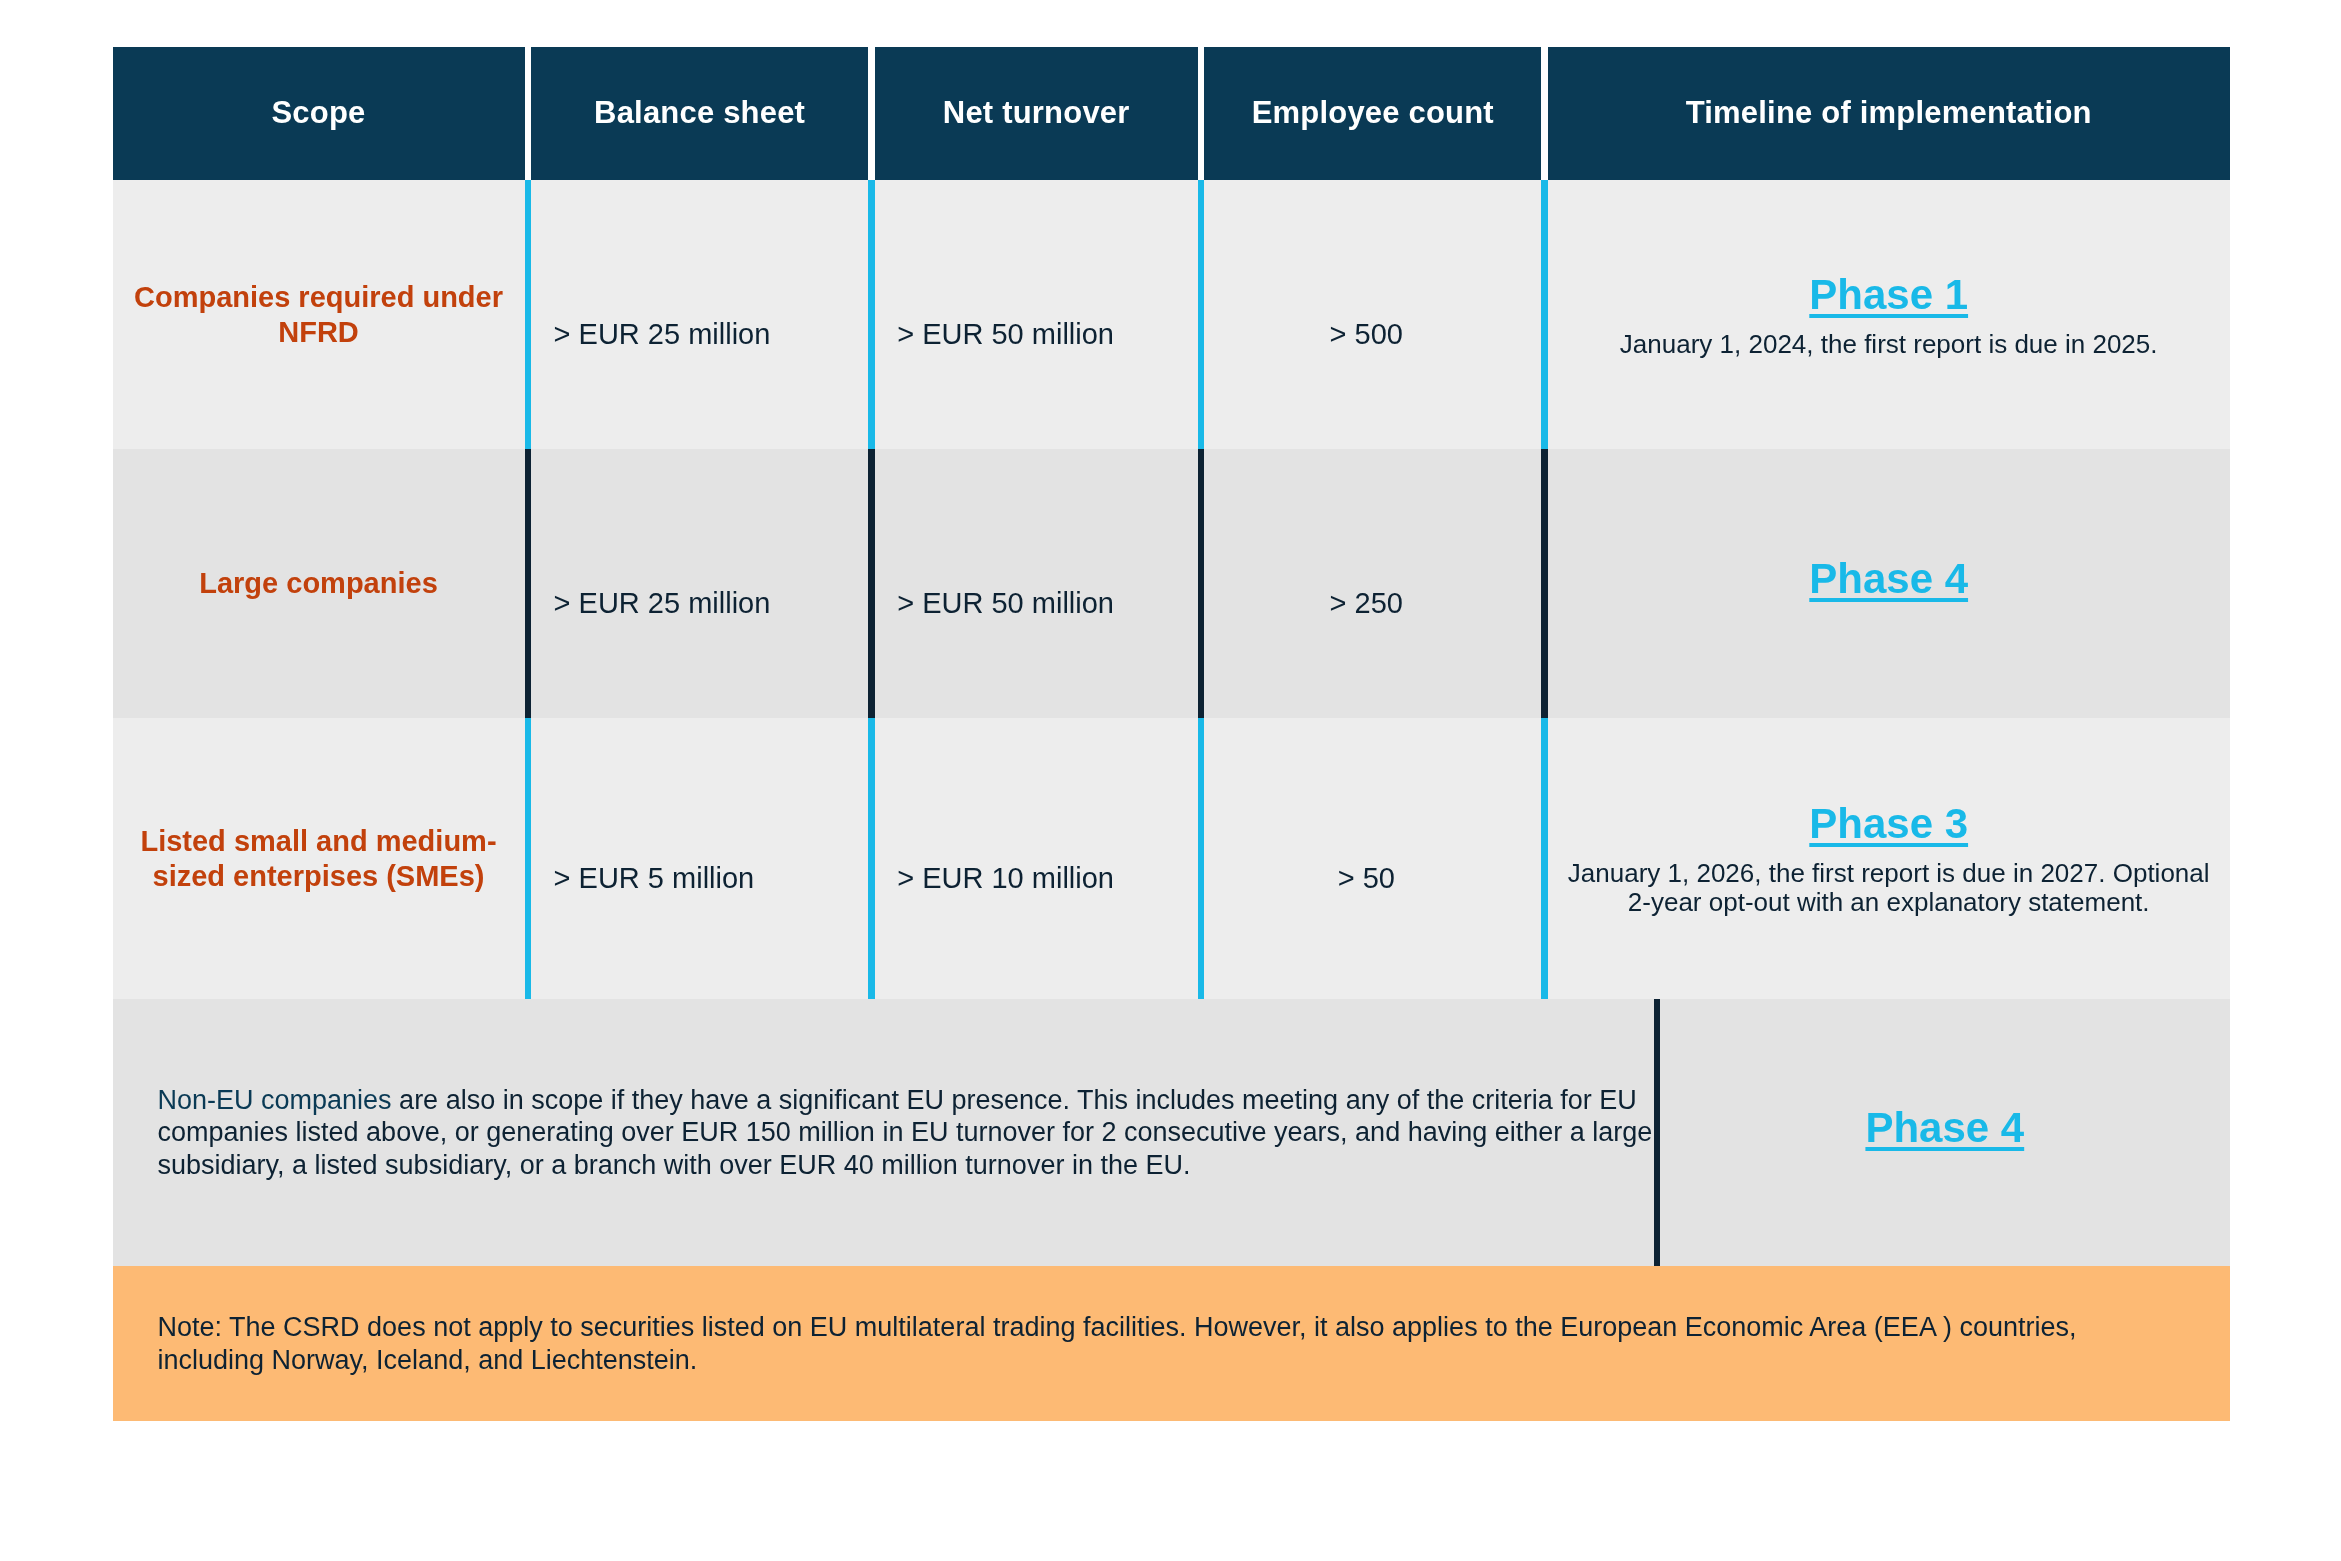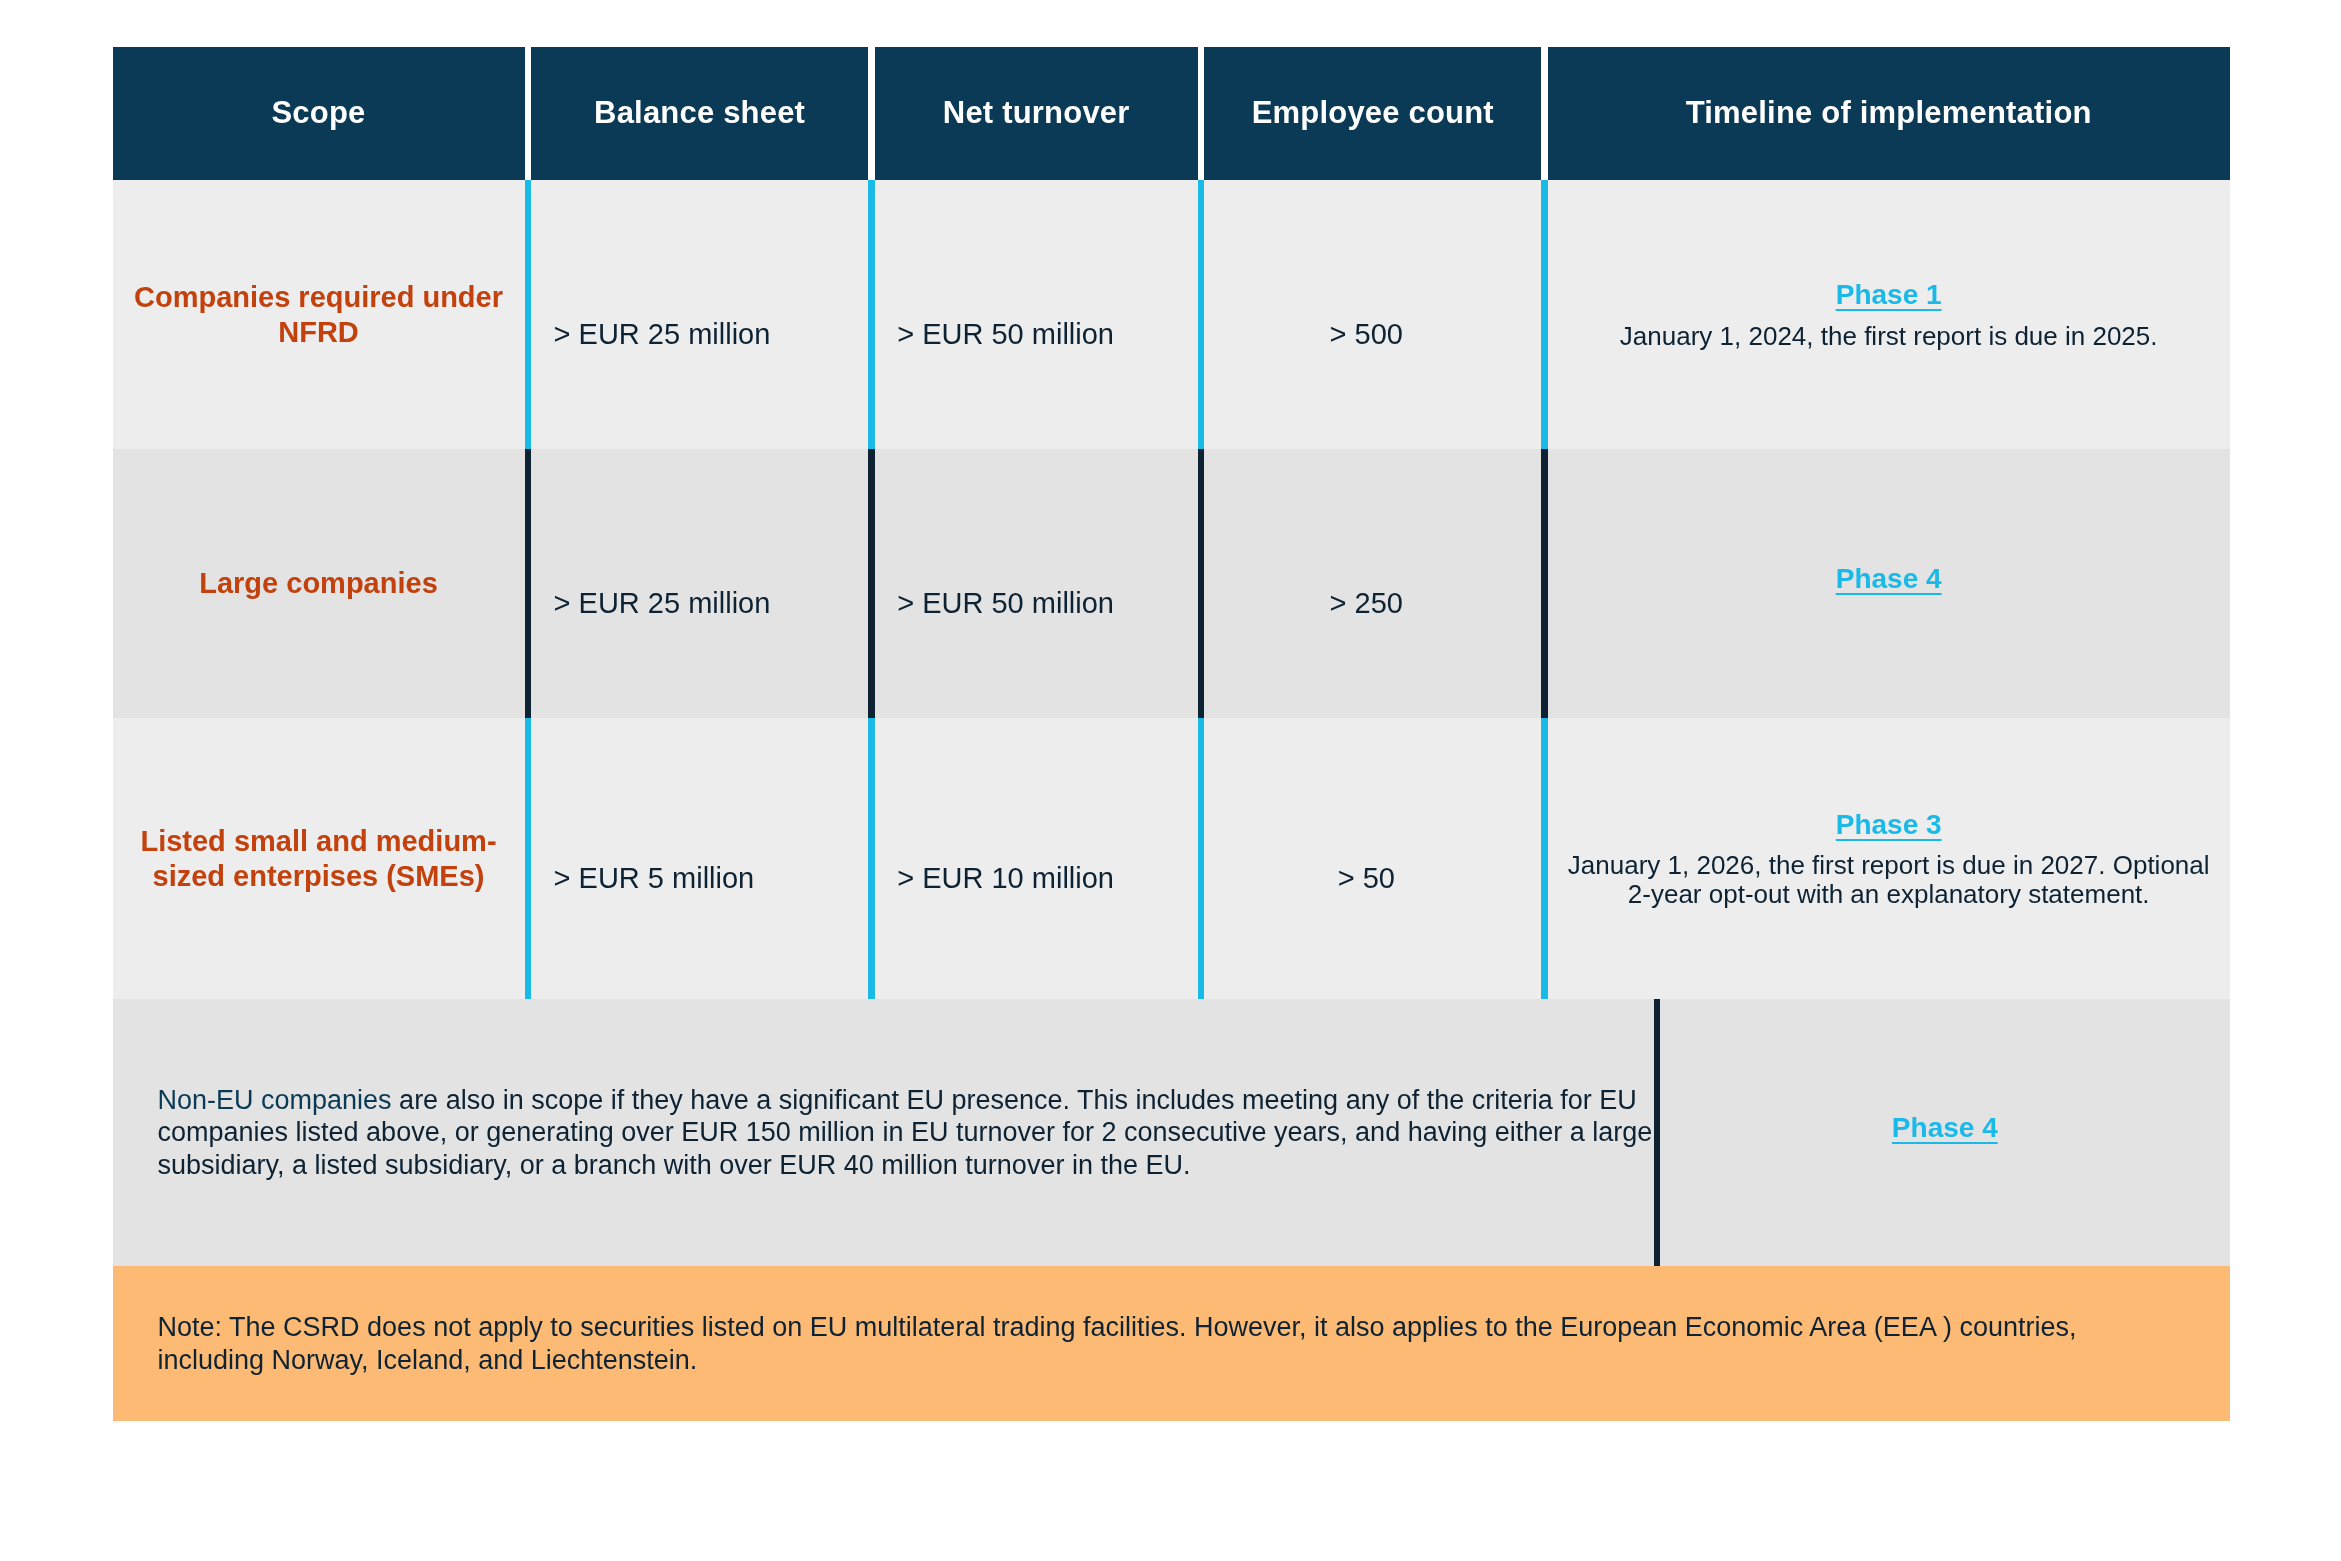--- a/index.html
+++ b/index.html
@@ -114,21 +114,21 @@
     align-items: center;
     justify-content: center;
     color: #0d2233;
     font-size: 26px;
     text-align: center;
     padding: 0 19px;
   }
   .phase-title {
     color: #19b9e8;
     font-weight: bold;
-    font-size: 28px;
+    font-size: 42px;
     text-decoration: underline;
     text-underline-offset: 4.7px;
     margin-bottom: 10.3px;
     display: block;
   }
   .phase-desc {
     display: block;
     line-height: 1.12;
   }
 

